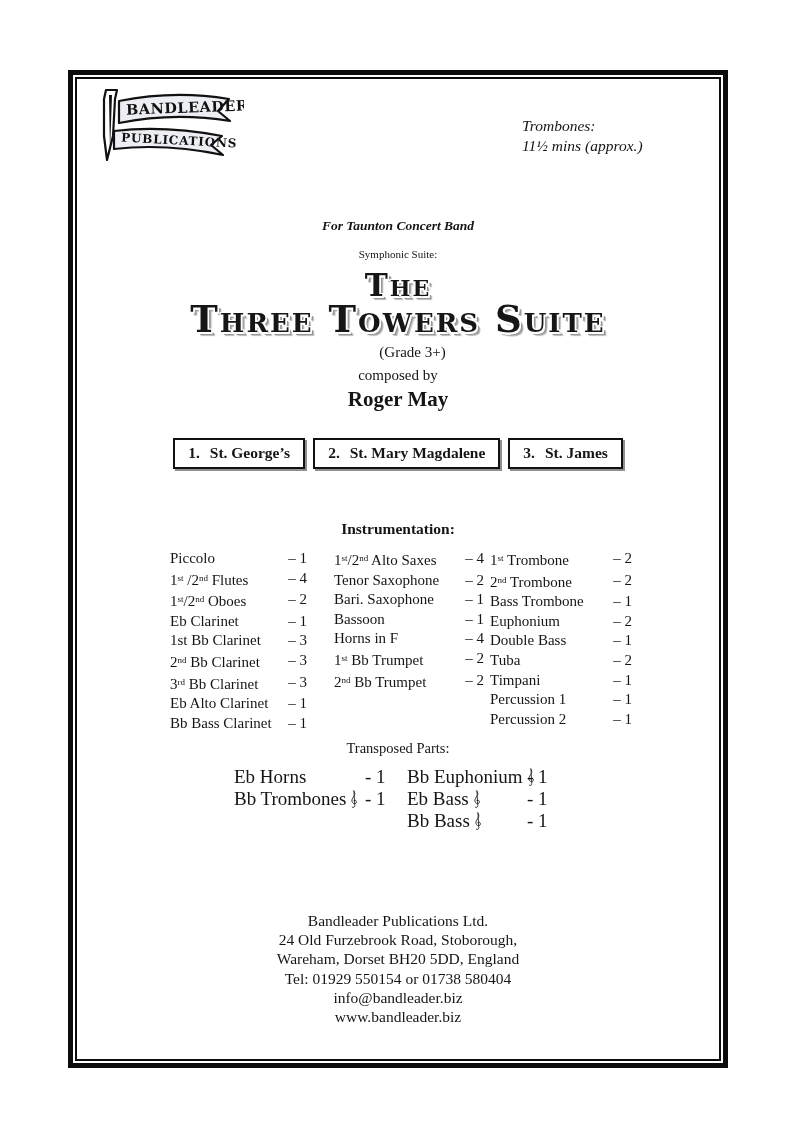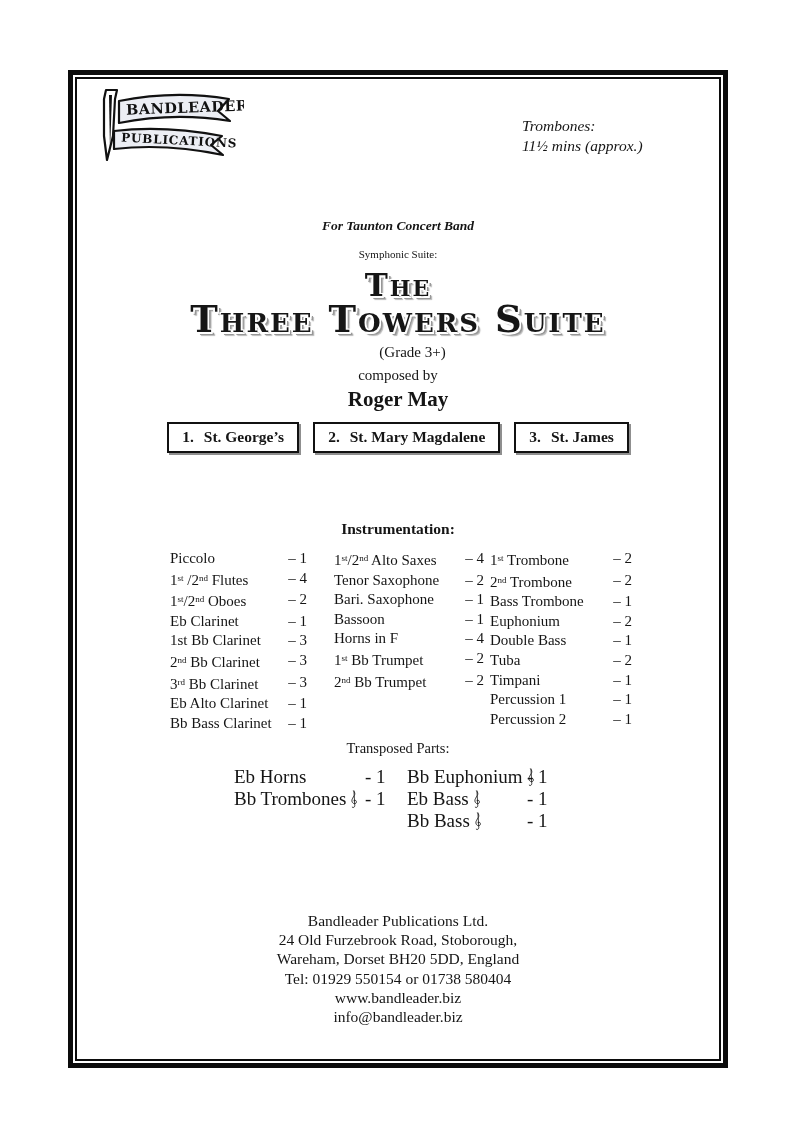--- a/index.html
+++ b/index.html
@@ -34,21 +34,21 @@
       3px 3px 0 #979797, 4px 4px 1px #b8b8b8;
   }
   .title-1 { top:270px; font-size:31px; }
   .title-2 { top:301px; font-size:37px; }
 
   .grade { top:344px; font-size:15px;padding-left:29px; }
   .composed-by { top:367px; font-size:15px; }
   .composer { top:387px; font-size:21px; font-weight:bold; }
 
   
-  .movements { top:422px; display:flex; justify-content:center; gap:14px;text-align:right; }
+  .movements { top:438px; display:flex; justify-content:center; gap:8px;text-align:right; }
   .movement-box {
     border:2px solid #111; background:#fff; box-shadow:2px 2px 0 #8f8f8f;
     padding:4px 13px 5px 13px; font-size:15.5px; font-weight:bold; white-space:nowrap;
   }
   .movement-box .num { margin-right:10px; }
 
   .inst-heading { top:520px; font-size:15.5px; font-weight:bold; }
 
   .inst-col { top:549px; font-size:15px; line-height:19.6px; }
   .inst-col-1 { left:170px; width:137px; }
@@ -246,17 +246,17 @@
           <path d="M7.2 1.4 C9.4 3.6 9.8 6.2 8.2 8.8 L5.6 13 C3.6 16.4 4.2 19.8 7 21.2 C9.9 22.6 12.3 20.4 11.5 17.9 C10.8 15.7 8 15.3 6.9 17.2 M7.7 1.4 L9 24.7 C9.1 27.2 6.6 28.6 5 27.2" fill="none" stroke="#161616" stroke-width="1.3" stroke-linecap="round"></path>
         </svg></span>
       <span class="tcount">- 1</span>
     </div>
 
   <div class="abs centered footer">
       <div>Bandleader Publications Ltd.</div>
       <div>24 Old Furzebrook Road, Stoborough,</div>
       <div>Wareham, Dorset BH20 5DD, England</div>
       <div>Tel: 01929 550154 or 01738 580404</div>
+      <div>info@bandleader.biz</div>
       <div>www.bandleader.biz</div>
-      <div>info@bandleader.biz</div>
     </div>
 
 </div>
 
 </body></html>

